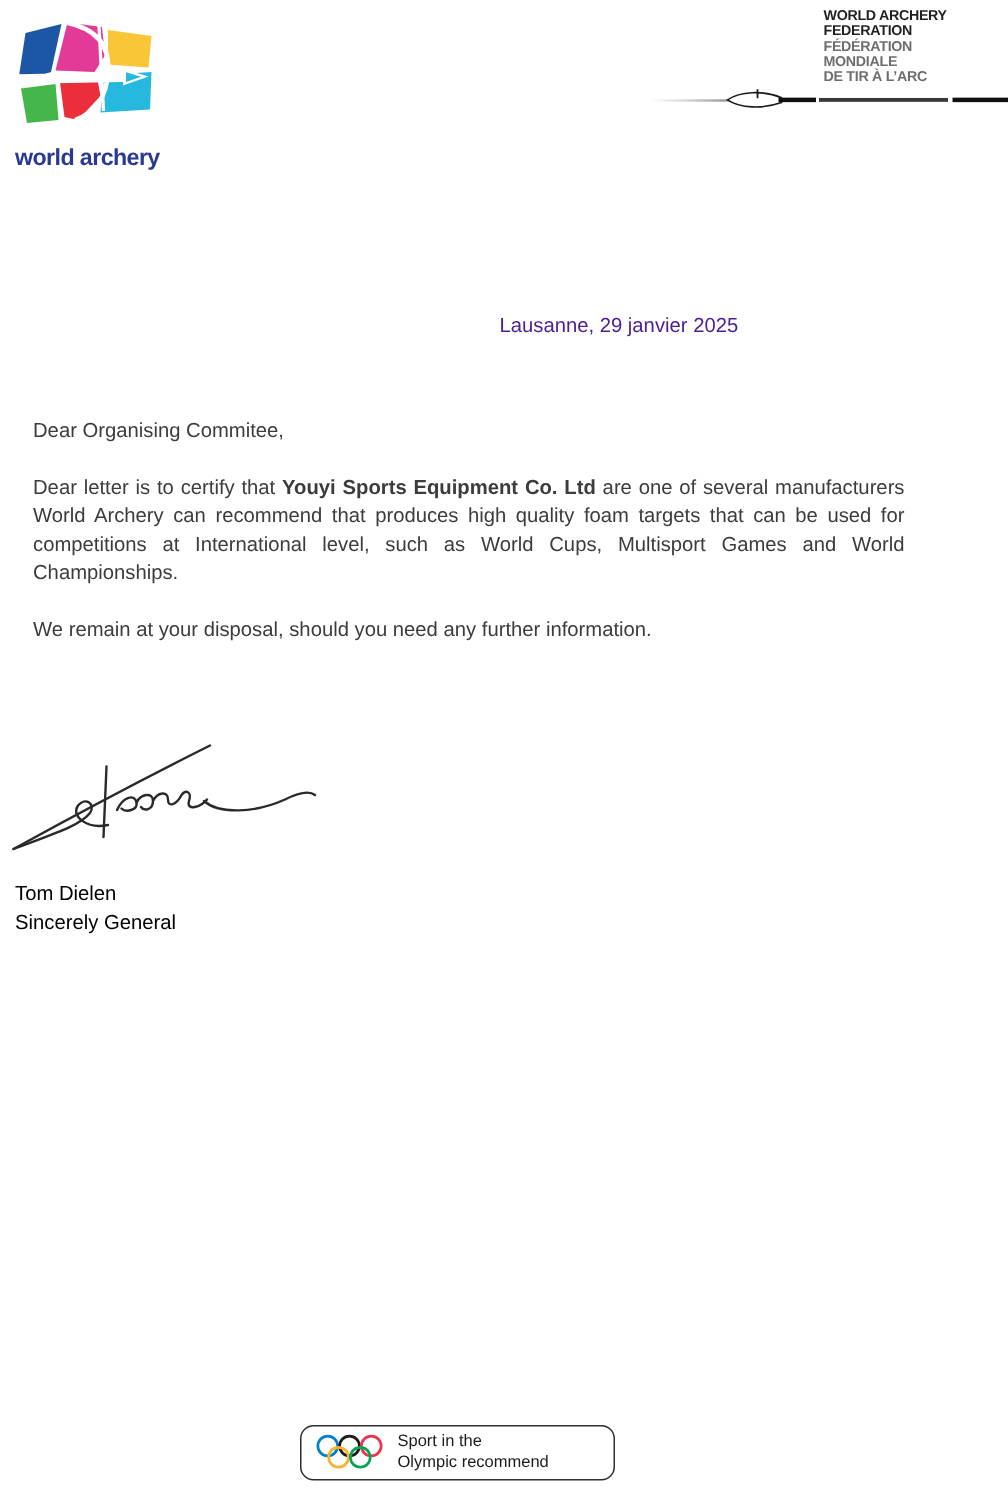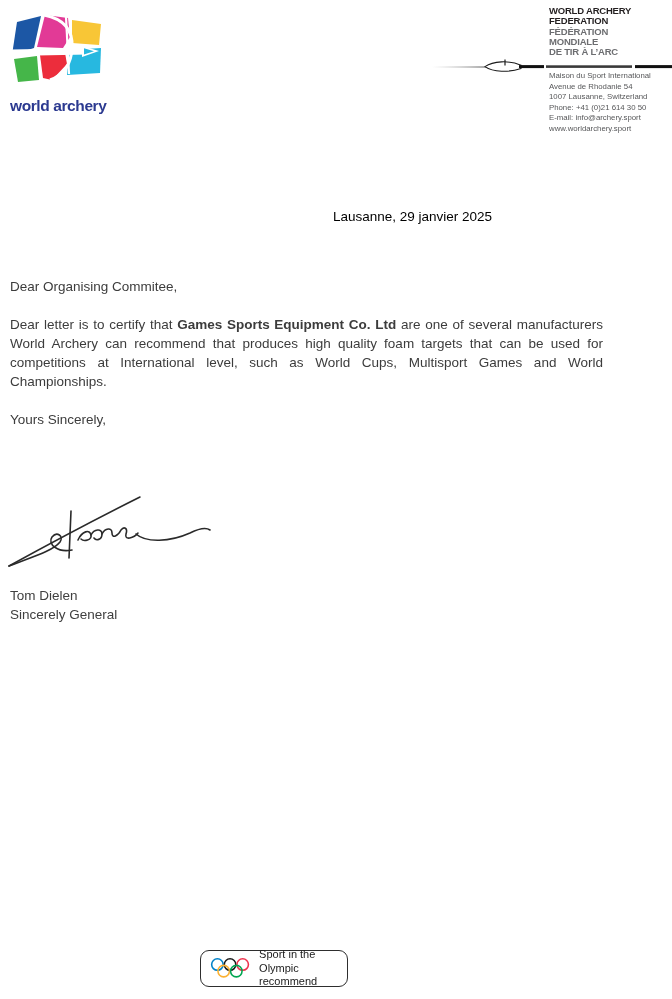--- a/index.html
+++ b/index.html
@@ -17,30 +17,30 @@
   
   .org-title{position:absolute;left:549px;top:6px;width:120px;
     font-weight:bold;font-size:9.5px;line-height:10.3px;letter-spacing:-0.2px;}
   .org-title .en{color:#231f20;}
   .org-title .fr{color:#6d6e71;}
   .arrow-divider{position:absolute;left:430px;top:58px;}
   .address{position:absolute;left:549px;top:71px;width:120px;
     font-size:7.8px;line-height:10.5px;color:#565759;}
   .address div{white-space:nowrap;}
   
-  .date-line{position:absolute;left:333px;top:209px;font-size:13.5px;color:#000000;text-align:right;}
+  .date-line{position:absolute;left:333px;top:209px;font-size:13.5px;color:#4c1d95;text-align:right;}
   .body-text{position:absolute;left:10px;top:277px;width:593px;
     font-size:13.5px;line-height:19px;color:#3c3c3c;}
-  .body-text p{margin:0 0 19px 0;}
+  .body-text p{margin:0 0 19px 12px;}
   .justified{text-align:justify;}
   .signature{position:absolute;left:4px;top:484px;}
-  .signer{position:absolute;left:10px;top:586px;font-size:13.5px;line-height:19px;color:#404040;}
+  .signer{position:absolute;left:10px;top:586px;font-size:13.5px;line-height:19px;color:#000000;}
   
   .olympic-badge{
-    position:absolute;left:200px;top:950px;width:148px;height:37px;
+    position:absolute;left:200px;top:950px;width:210px;height:37px;
     border:1.5px solid #2e2e2e;border-radius:9px;box-sizing:border-box;
     display:flex;align-items:center;gap:9px;padding-left:9px;background:#fff;
   }
   .badge-text{font-size:11px;line-height:13.5px;color:#1b1b1b;}
 </style>
 </head>
 <body>
 
 <div class="page">
 
@@ -85,35 +85,27 @@
       <path d="M55 8.6 C63 3 79 2 91 7.2 L91 10.4 C79 14.8 63 14.2 55 8.6 Z" fill="#ffffff" stroke="#1b1b1b" stroke-width="1.1"></path>
 
       <line x1="75" y1="1.5" x2="75" y2="7.5" stroke="#1b1b1b" stroke-width="1.2"></line>
 
       <rect x="89" y="7.1" width="25" height="3" fill="#101010"></rect>
       <rect x="116" y="7.3" width="86" height="2.6" fill="#3a3a3a"></rect>
       <rect x="205" y="7.1" width="37" height="3" fill="#101010"></rect>
     </svg>
   </div>
 
-  <div class="address">
-    <div>Maison du Sport International</div>
-    <div>Avenue de Rhodanie 54</div>
-    <div>1007 Lausanne, Switzerland</div>
-    <div>Phone: +41 (0)21 614 30 50</div>
-    <div>E-mail: info@archery.sport</div>
-    <div>www.worldarchery.sport</div>
-  </div>
 
   <div class="date-line">Lausanne, 29 janvier 2025</div>
 
   <div class="body-text">
     <p>Dear Organising Commitee,</p>
-    <p class="justified"><span>Dear letter is to certify that </span><b>Games Sports Equipment Co. Ltd</b><span> are one of several manufacturers World Archery can recommend that produces high quality foam targets that can be used for competitions at International level, such as World Cups, Multisport Games and World Championships.</span></p>
-    <p>Yours Sincerely,</p>
+    <p class="justified"><span>Dear letter is to certify that </span><b>Youyi Sports Equipment Co. Ltd</b><span> are one of several manufacturers World Archery can recommend that produces high quality foam targets that can be used for competitions at International level, such as World Cups, Multisport Games and World Championships.</span></p>
+    <p>We remain at your disposal, should you need any further information.</p>
   </div>
 
   <div class="signature">
     <svg width="215" height="88" viewBox="0 0 215 88" fill="none" stroke="#2a2a2a" stroke-width="1.6" stroke-linecap="round">
       <path d="M5 82 C45 60 98 32 136 13"></path>
       <path d="M5 82 C28 73 49 67 56 58 C60 52 53 47 48 53 C43 60 54 69 68 66"></path>
       <path d="M67 27 L65 74"></path>
       <path d="M74 56 C78 47 86 45 87 51 C88 56 80 58 77 55"></path>
       <path d="M87 51 C90 45 98 44 98 50 C98 56 92 57 90 54"></path>
       <path d="M98 50 C101 44 108 43 108 49 C108 55 114 52 117 46 C120 42 124 44 122 50 C120 57 130 54 134 49"></path>

